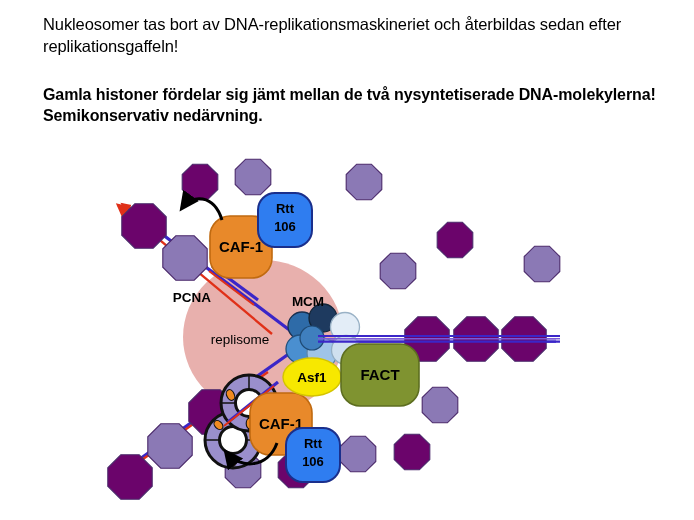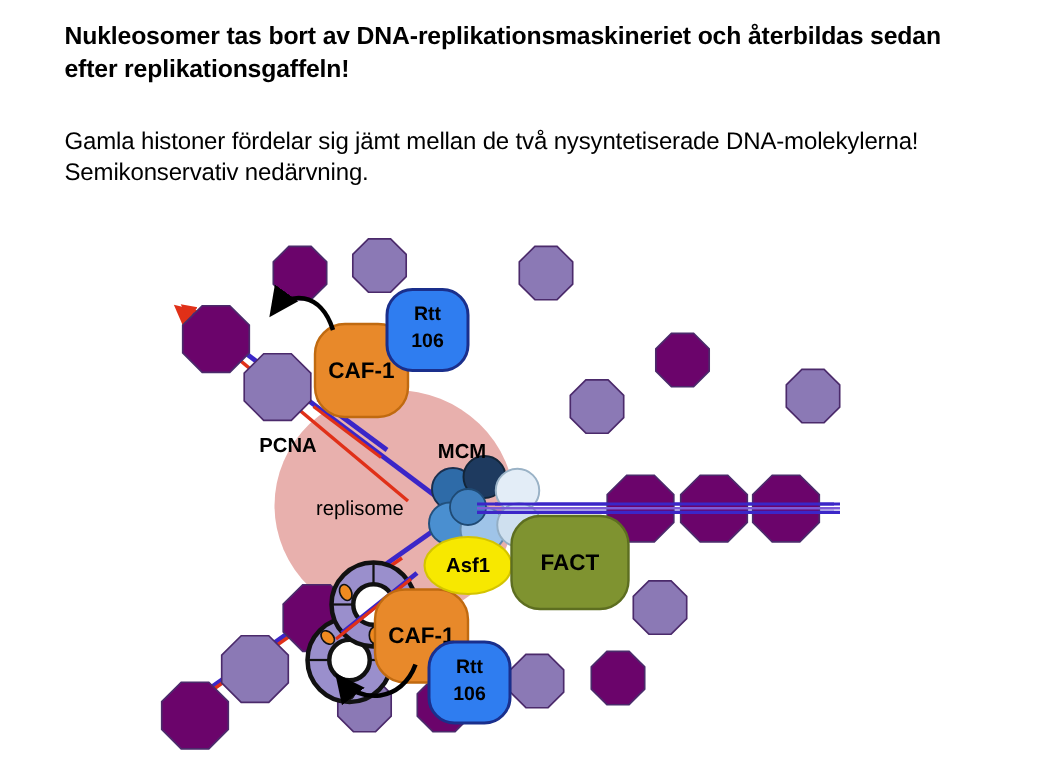--- a/index.html
+++ b/index.html
@@ -9,26 +9,26 @@
     background:#ffffff;
     font-family:"Liberation Sans", sans-serif;
     overflow:hidden;
     position:relative;
   }
   #slide{position:relative;width:694px;height:520px;}
 
   
   .text-block{position:absolute;left:43px;top:14px;width:620px;}
   .headline{
-    font-size:16.5px;font-weight:bold;color:#000;
+    font-size:16.5px;font-weight:normal;color:#000;
     line-height:1.33;letter-spacing:-0.1px;
     margin:0 0 26px 0;
   }
   .subline{
-    font-size:16px;font-weight:normal;color:#000;
+    font-size:16px;font-weight:bold;color:#000;
     line-height:1.34;letter-spacing:-0.1px;
     margin:0;
   }
 
   
   #figure{position:absolute;left:0;top:150px;width:694px;height:370px;}
   #figure svg{display:block;}
 
   .lbl{
     font-family:"Liberation Sans", sans-serif;

